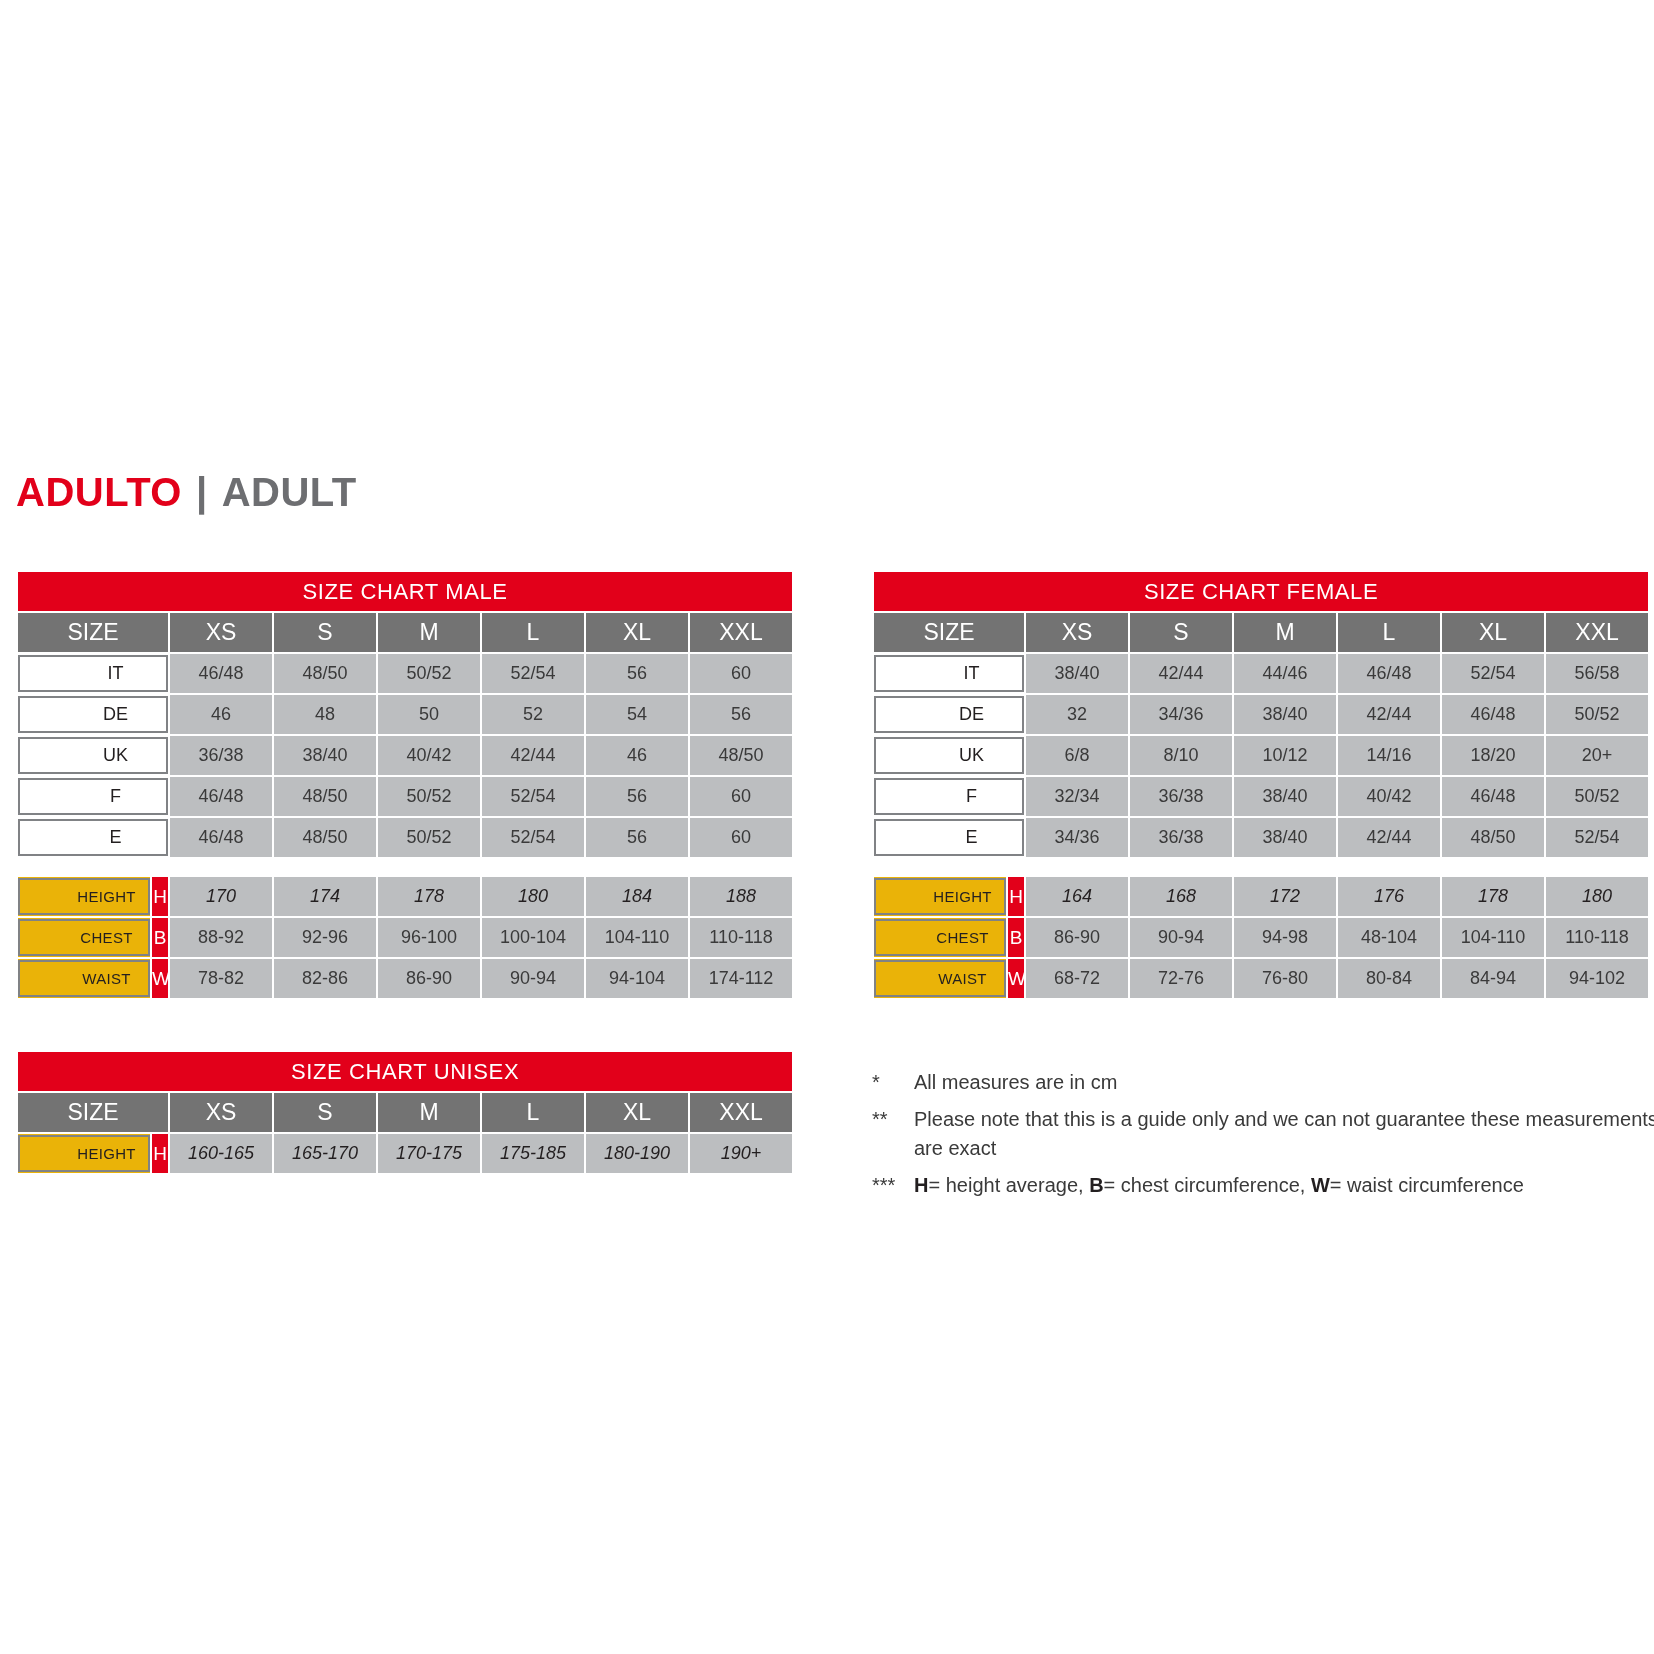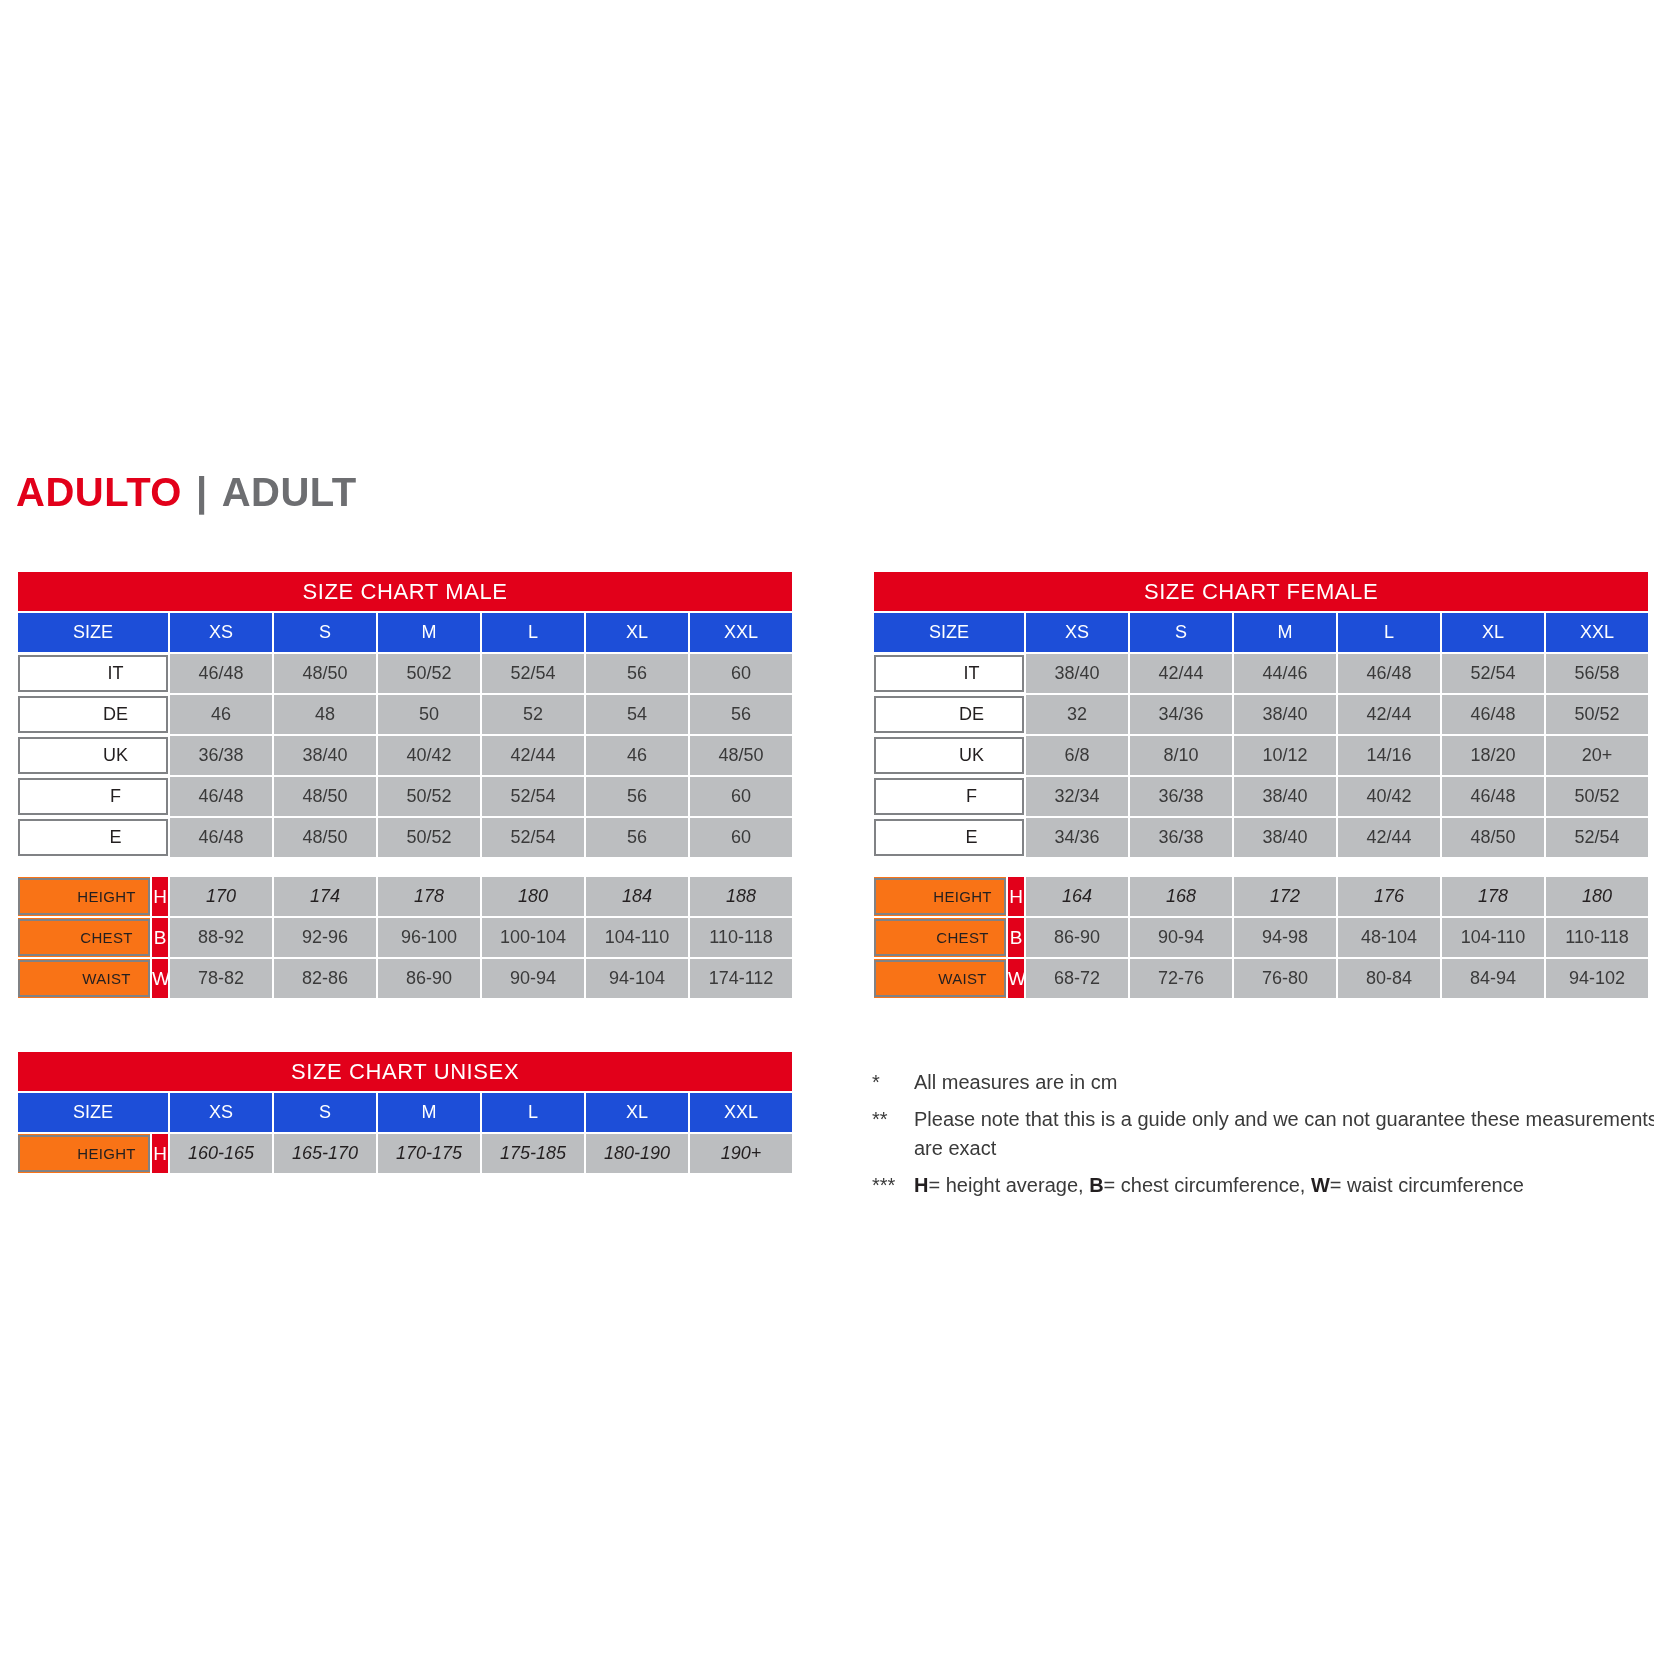--- a/index.html
+++ b/index.html
@@ -53,24 +53,24 @@
   }
   .hdr-band {
     background: #e2001a;
     color: #ffffff;
     font-weight: bold;
     font-size: 22px;
     letter-spacing: 0.6px;
     height: 40px;
   }
   .row-head {
-    background: #1d4ed8;
+    background: #737373;
     color: #ffffff;
     font-weight: bold;
-    font-size: 18px;
+    font-size: 23px;
   }
   .cell {
     background: #bcbec0;
     color: #3a3a3a;
   }
   .cell-bold {
     background: #bcbec0;
     color: #231f20;
     font-weight: bold;
     font-style: italic;
@@ -84,21 +84,21 @@
   }
   .lbl-inner {
     display: block;
     border: 2px solid #808285;
     height: 33px;
     line-height: 33px;
     margin: 0;
     padding-left: 45px;
   }
   .lbl-hb {
-    background: #f97316;
+    background: #eab308;
     padding: 0;
   }
   .lbl-hb .lbl-inner {
     font-size: 15px;
     letter-spacing: 0.3px;
   }
   .badge {
     background: #e2001a;
     color: #ffffff;
     font-weight: bold;

